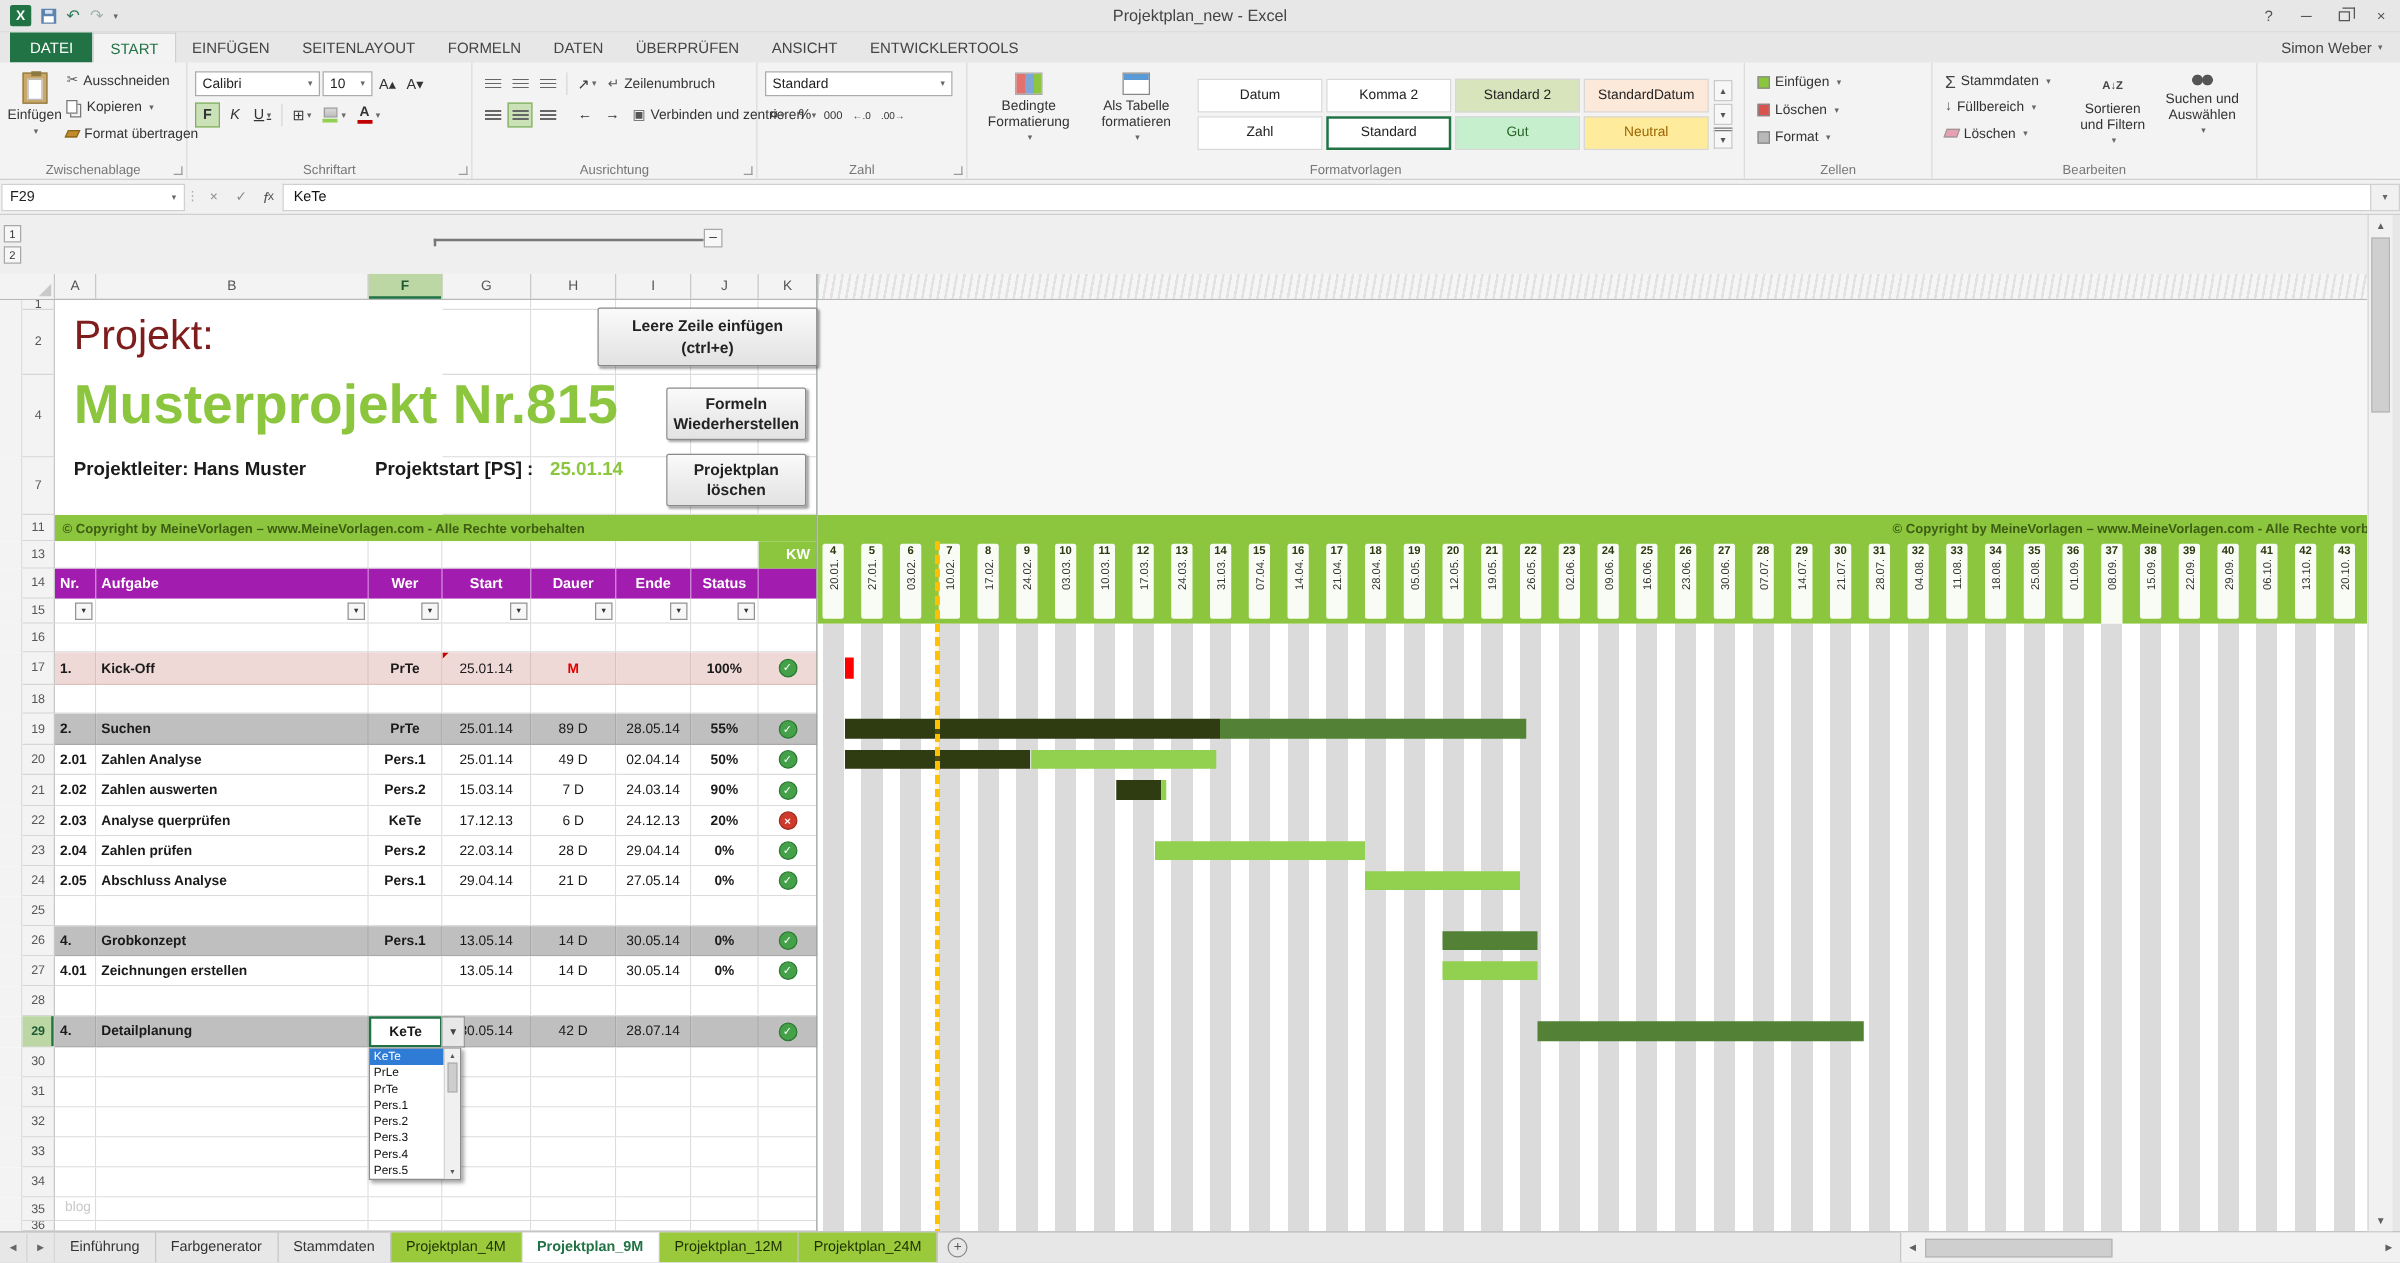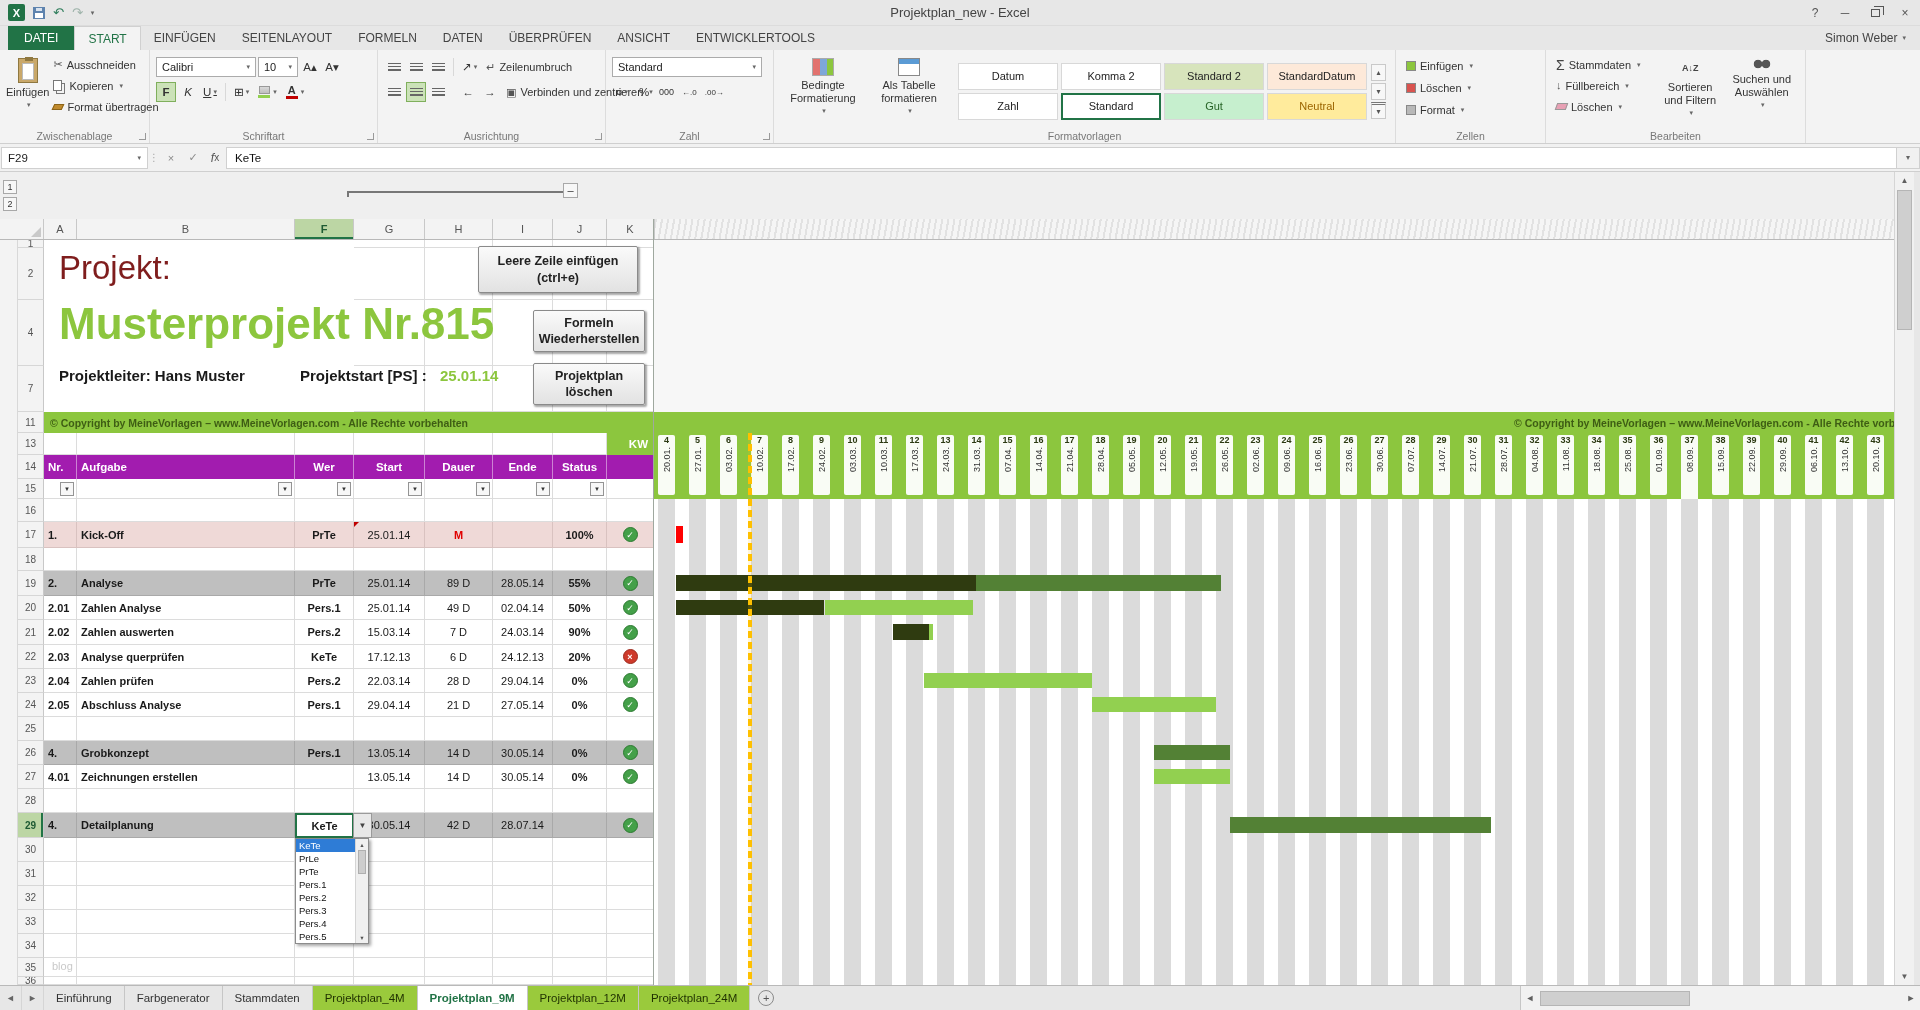--- a/index.html
+++ b/index.html
@@ -148,21 +148,21 @@
 
   
   .ov{position:absolute;z-index:8;white-space:nowrap;}
   #ov-projekt{left:59px;top:30px;font-size:33px;color:#7f1d1d;}
   #ov-name{left:59px;top:80px;font-size:44px;font-weight:bold;color:#8CC63E;}
   #ov-leader{left:59px;top:148px;font-size:15px;font-weight:bold;color:#1A1A1A;}
   #ov-pslabel{left:300px;top:148px;font-size:15px;font-weight:bold;color:#1A1A1A;}
   #ov-psdate{left:440px;top:148px;font-size:15px;font-weight:bold;color:#8CC63E;}
   #wm{left:52px;top:741px;font-size:11px;color:#C9C9C9;z-index:3;}
   .xbtn{position:absolute;background:linear-gradient(#FAFAFA,#E2E2E2);border:1px solid #8A8A8A;box-shadow:1.5px 1.5px 2px rgba(0,0,0,.35);border-radius:2px;font-size:12.5px;font-weight:bold;color:#222;display:flex;align-items:center;justify-content:center;text-align:center;z-index:8;padding:2px 6px;line-height:1.3;}
-  #btn1{left:478px;top:27px;width:160px;height:47px;}
+  #btn1{left:478px;top:27px;width:176px;height:47px;}
   #btn2{left:533px;top:91px;width:112px;height:42px;}
   #btn3{left:533px;top:144px;width:112px;height:42px;}
 
   
   #ddl{position:absolute;left:295px;top:619px;width:74px;height:106px;background:#FFF;border:1px solid #8C8C8C;box-shadow:2px 2px 3px rgba(0,0,0,.35);display:flex;z-index:30;}
   #ddl-items{flex:1;}
   .ddi{height:13px;display:flex;align-items:center;padding-left:3px;font-size:9.5px;color:#111;}
   .ddi.on{background:#2E7CD6;color:#FFF;}
   .ddl-sb{width:13px;background:#F0F0F0;border-left:1px solid #D5D5D5;display:flex;flex-direction:column;align-items:center;}
   .ddl-b{height:11px;width:100%;display:flex;align-items:center;justify-content:center;font-size:5.5px;color:#555;}
@@ -655,21 +655,21 @@
           <div class="c" style="width: 71px;"></div>
           <div class="c" style="width: 68px;"></div>
           <div class="c" style="width: 60px;"></div>
           <div class="c" style="width: 54px;"></div>
           <div class="c" style="width: 47px;"></div>
         </div>
         <div class="grow t-task s-summary" style="height: 25px;">
           <div class="gut"></div>
           <div class="rn">19</div>
           <div class="c tl boldc" style="width: 33px;">2.</div>
-          <div class="c tl boldc" style="width: 218px;">Analyse</div>
+          <div class="c tl boldc" style="width: 218px;">Suchen</div>
           <div class="c ctr boldc" style="width: 59px;">PrTe</div>
           <div class="c ctr" style="width: 71px;">25.01.14</div>
           <div class="c ctr" style="width: 68px;">89 D</div>
           <div class="c ctr" style="width: 60px;">28.05.14</div>
           <div class="c ctr boldc" style="width: 54px;">55%</div>
           <div class="c ctr" style="width: 47px;">
             <span class="stic chk">✓</span>
           </div>
         </div>
         <div class="grow t-task" style="height: 24px;">

